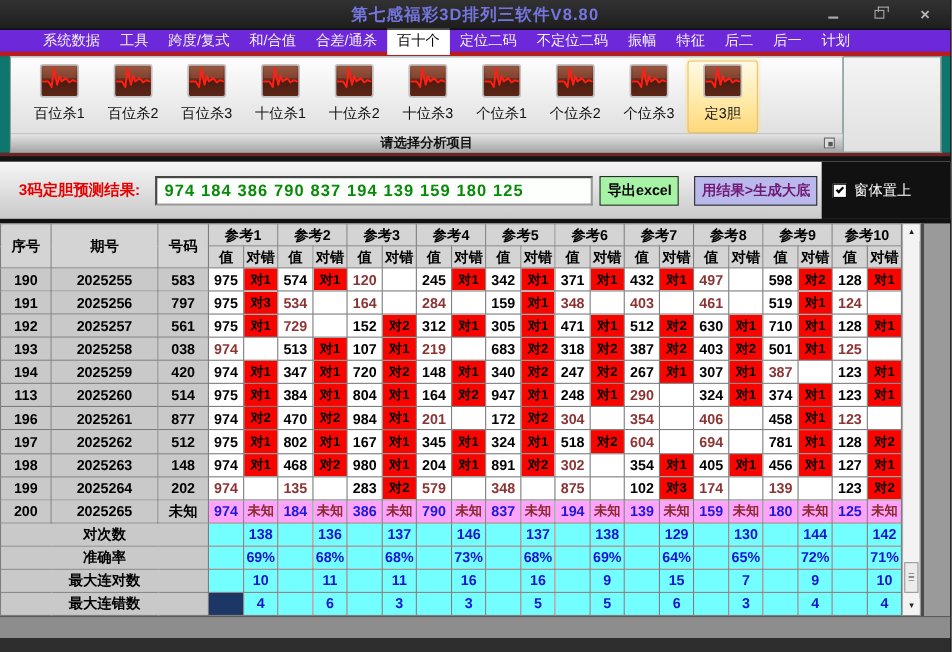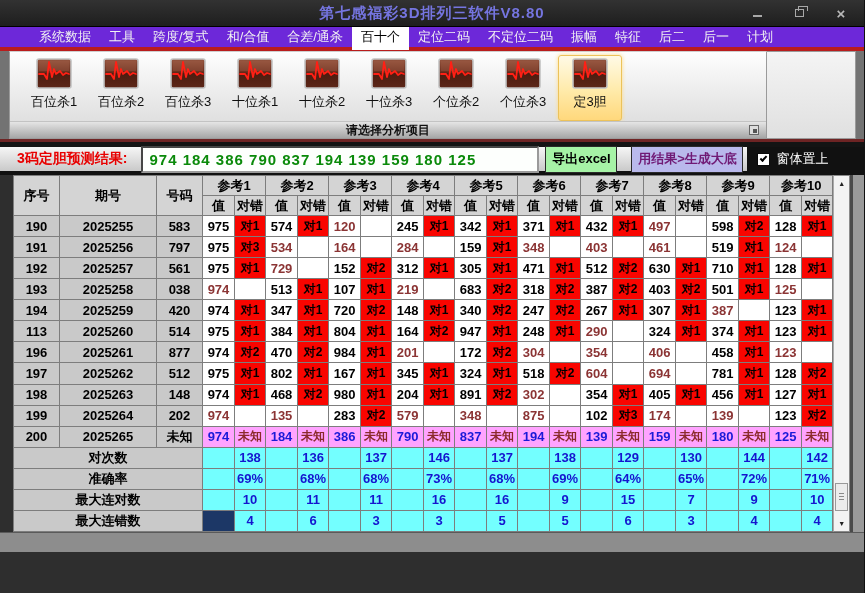--- a/index.html
+++ b/index.html
@@ -13,46 +13,46 @@
 .ctrl{display:flex;align-items:center;justify-content:center;width:14px;height:14px;cursor:default}
 .minbar{display:block;width:9px;height:2px;background:#a8a8a8;margin-top:6px}
 .restbox{display:block;width:9px;height:8px;border:1px solid #a8a8a8;position:relative;background:#2a2a2a}
 .restbox:before{content:"";position:absolute;left:2px;top:-4px;width:8px;height:4px;border:1px solid #a8a8a8;border-bottom:none}
 .closex{color:#b8b8b8;font-size:15px;font-weight:bold;line-height:1}
 
 .menubar{height:24px;background:#6d28d9;display:flex;align-items:center;padding-left:30px;border-bottom:4px solid #b91c1c}
 .mi{color:#f2f2f2;font-size:13px;padding:4px 9px;white-space:nowrap}
 .mi.on{background:#ffffff;color:#000}
 
-.ribbonrow{height:88px;display:flex;padding-left:9px;background:#737373}
+.ribbonrow{height:88px;display:flex;padding-left:9px;background:#0f766e}
 .ribbon{width:758px;background:linear-gradient(#fefefe,#e9e9e9 55%,#d9d9d9);border:1px solid #9a9a9a;border-top-color:#cfcfcf;display:flex;flex-direction:column}
 .tools{flex:1;display:flex;padding:3px 0 0 12px;gap:3px}
 .tbtn{width:64px;text-align:center;padding-top:2px;border:1px solid transparent;border-radius:3px}
 .tbtn.on{background:linear-gradient(#fffae6,#ffeaa9 55%,#ffd87c);border:1px solid #ecc25a;box-shadow:0 0 4px #ffdc84}
 .ticon{display:inline-block;height:33px}
 .tlbl{font-size:13px;color:#101010;margin-top:0}
 .caption{height:17px;background:linear-gradient(#e5e5e5,#a6a6a6);border-top:1px solid #c3c3c3;text-align:center;font-size:12px;font-weight:bold;color:#101010;position:relative;line-height:16px}
 .launcher{position:absolute;right:7px;top:3px;width:10px;height:10px;border:1px solid #666;background:#ddd}
 .launcher:before{content:"";position:absolute;right:1px;bottom:1px;width:4px;height:4px;background:#555}
 .ribbonright{flex:1;margin-right:8px;background:linear-gradient(#f4f4f4,#e0e0e0);border:1px solid #9a9a9a;border-left:none}
 
 .sep{height:8px;background:#141414;border-top:3px solid #6e2424}
 
-.predict{height:24px;background:linear-gradient(#f6f6f6,#c9c9c9);display:flex;align-items:center;padding-left:17px}
+.predict{height:52px;background:linear-gradient(#f6f6f6,#c9c9c9);display:flex;align-items:center;padding-left:17px}
 .plabel{color:var(--prediction-label,#e80000);font-size:14px;font-weight:bold;white-space:nowrap}
 .pinput{margin-left:14px;width:398px;height:27px;border:2px inset #9a9a9a;background:#fdfffd;color:var(--prediction-text,#0a8a0a);font-family:"Liberation Sans","DejaVu Sans",sans-serif;font-size:15px;font-weight:bold;letter-spacing:1px;padding-left:6px}
 .pexcel{width:72px;height:27px;margin-left:6px;background:#a6f3a6;border:1px solid #2a2a2a;font-family:inherit;font-size:13px;font-weight:bold;color:#000}
 .pgen{width:112px;height:27px;margin-left:14px;background:#b9b9ec;border:1px solid #2a2a2a;font-family:inherit;font-size:13px;font-weight:bold;color:#701a75}
 .pdark{flex:1;align-self:stretch;background:#111;margin-left:4px;display:flex;align-items:center;padding-left:10px;gap:6px}
 .cbox{width:13px;height:13px;background:#fff;border:1px solid #0a0a0a;display:flex;align-items:center;justify-content:center}
 .check{width:7px;height:4px;border-left:2px solid #000;border-bottom:2px solid #000;transform:rotate(-47deg);margin-top:-2px}
 .cbl{color:#fff;font-size:13px}
 .pbottom{height:4px;background:#111}
 
-.tablezone{display:flex;height:357px;padding-left:13px;overflow:hidden}
+.tablezone{display:flex;height:357px;padding-left:0;overflow:hidden}
 .grid{border-collapse:collapse;table-layout:fixed;width:819px;background:#fff}
 .grid th,.grid td{border:1px solid #7d7d7d;height:20px;padding:0;text-align:center;font-weight:bold;font-size:13px;overflow:hidden;white-space:nowrap;color:#000}
 .grid thead th{background:#d4d4d4}
 td.g{background:#c9c9c9}
 td.val{background:#fff}
 td.miss{color:var(--miss-text,#8b3434)}
 td.hit{background:var(--hit-bg,#f90500);font-size:12px}
 td.emptyj{background:#fff}
 tr.unk td.uv{background:var(--unknown-bg,#ffa3ff);color:var(--unknown-value-text,#1a1ad8)}
 tr.unk td.uj{background:var(--unknown-bg,#ffa3ff);color:#8b2a2a;font-size:12px}
@@ -194,20 +194,33 @@
                   <linearGradient id="icg" x1="0" y1="0" x2="0" y2="1">
                     <stop offset="0" stop-color="#965640"></stop>
                     <stop offset="0.45" stop-color="#6b2f1e"></stop>
                     <stop offset="0.5" stop-color="#4d1c10"></stop>
                     <stop offset="1" stop-color="#5d2718"></stop>
                   </linearGradient>
                 </defs>
                 <rect x="1" y="1" width="34" height="29" rx="2" fill="url(#icg)" stroke="#c2c2c2" stroke-width="1.6"></rect>
                 <rect x="3" y="3" width="30" height="10" fill="#a2604a" opacity="0.35"></rect>
                 <polyline points="3,16 8,16 11,21 13,4 16,19 18,11 20,16 24,13 27,17 30,15 33,16" fill="none" stroke="#ff2015" stroke-width="1.8" stroke-linejoin="round" stroke-linecap="round"></polyline>
+              </svg></span><div class="tlbl">个位杀1</div></div>
+          <div class="tbtn"><span class="ticon"><svg width="36" height="31" viewBox="0 0 36 31">
+                <defs>
+                  <linearGradient id="icg" x1="0" y1="0" x2="0" y2="1">
+                    <stop offset="0" stop-color="#965640"></stop>
+                    <stop offset="0.45" stop-color="#6b2f1e"></stop>
+                    <stop offset="0.5" stop-color="#4d1c10"></stop>
+                    <stop offset="1" stop-color="#5d2718"></stop>
+                  </linearGradient>
+                </defs>
+                <rect x="1" y="1" width="34" height="29" rx="2" fill="url(#icg)" stroke="#c2c2c2" stroke-width="1.6"></rect>
+                <rect x="3" y="3" width="30" height="10" fill="#a2604a" opacity="0.35"></rect>
+                <polyline points="3,16 8,16 11,21 13,4 16,19 18,11 20,16 24,13 27,17 30,15 33,16" fill="none" stroke="#ff2015" stroke-width="1.8" stroke-linejoin="round" stroke-linecap="round"></polyline>
               </svg></span><div class="tlbl">个位杀2</div></div>
           <div class="tbtn"><span class="ticon"><svg width="36" height="31" viewBox="0 0 36 31">
                 <defs>
                   <linearGradient id="icg" x1="0" y1="0" x2="0" y2="1">
                     <stop offset="0" stop-color="#965640"></stop>
                     <stop offset="0.45" stop-color="#6b2f1e"></stop>
                     <stop offset="0.5" stop-color="#4d1c10"></stop>
                     <stop offset="1" stop-color="#5d2718"></stop>
                   </linearGradient>
                 </defs>

